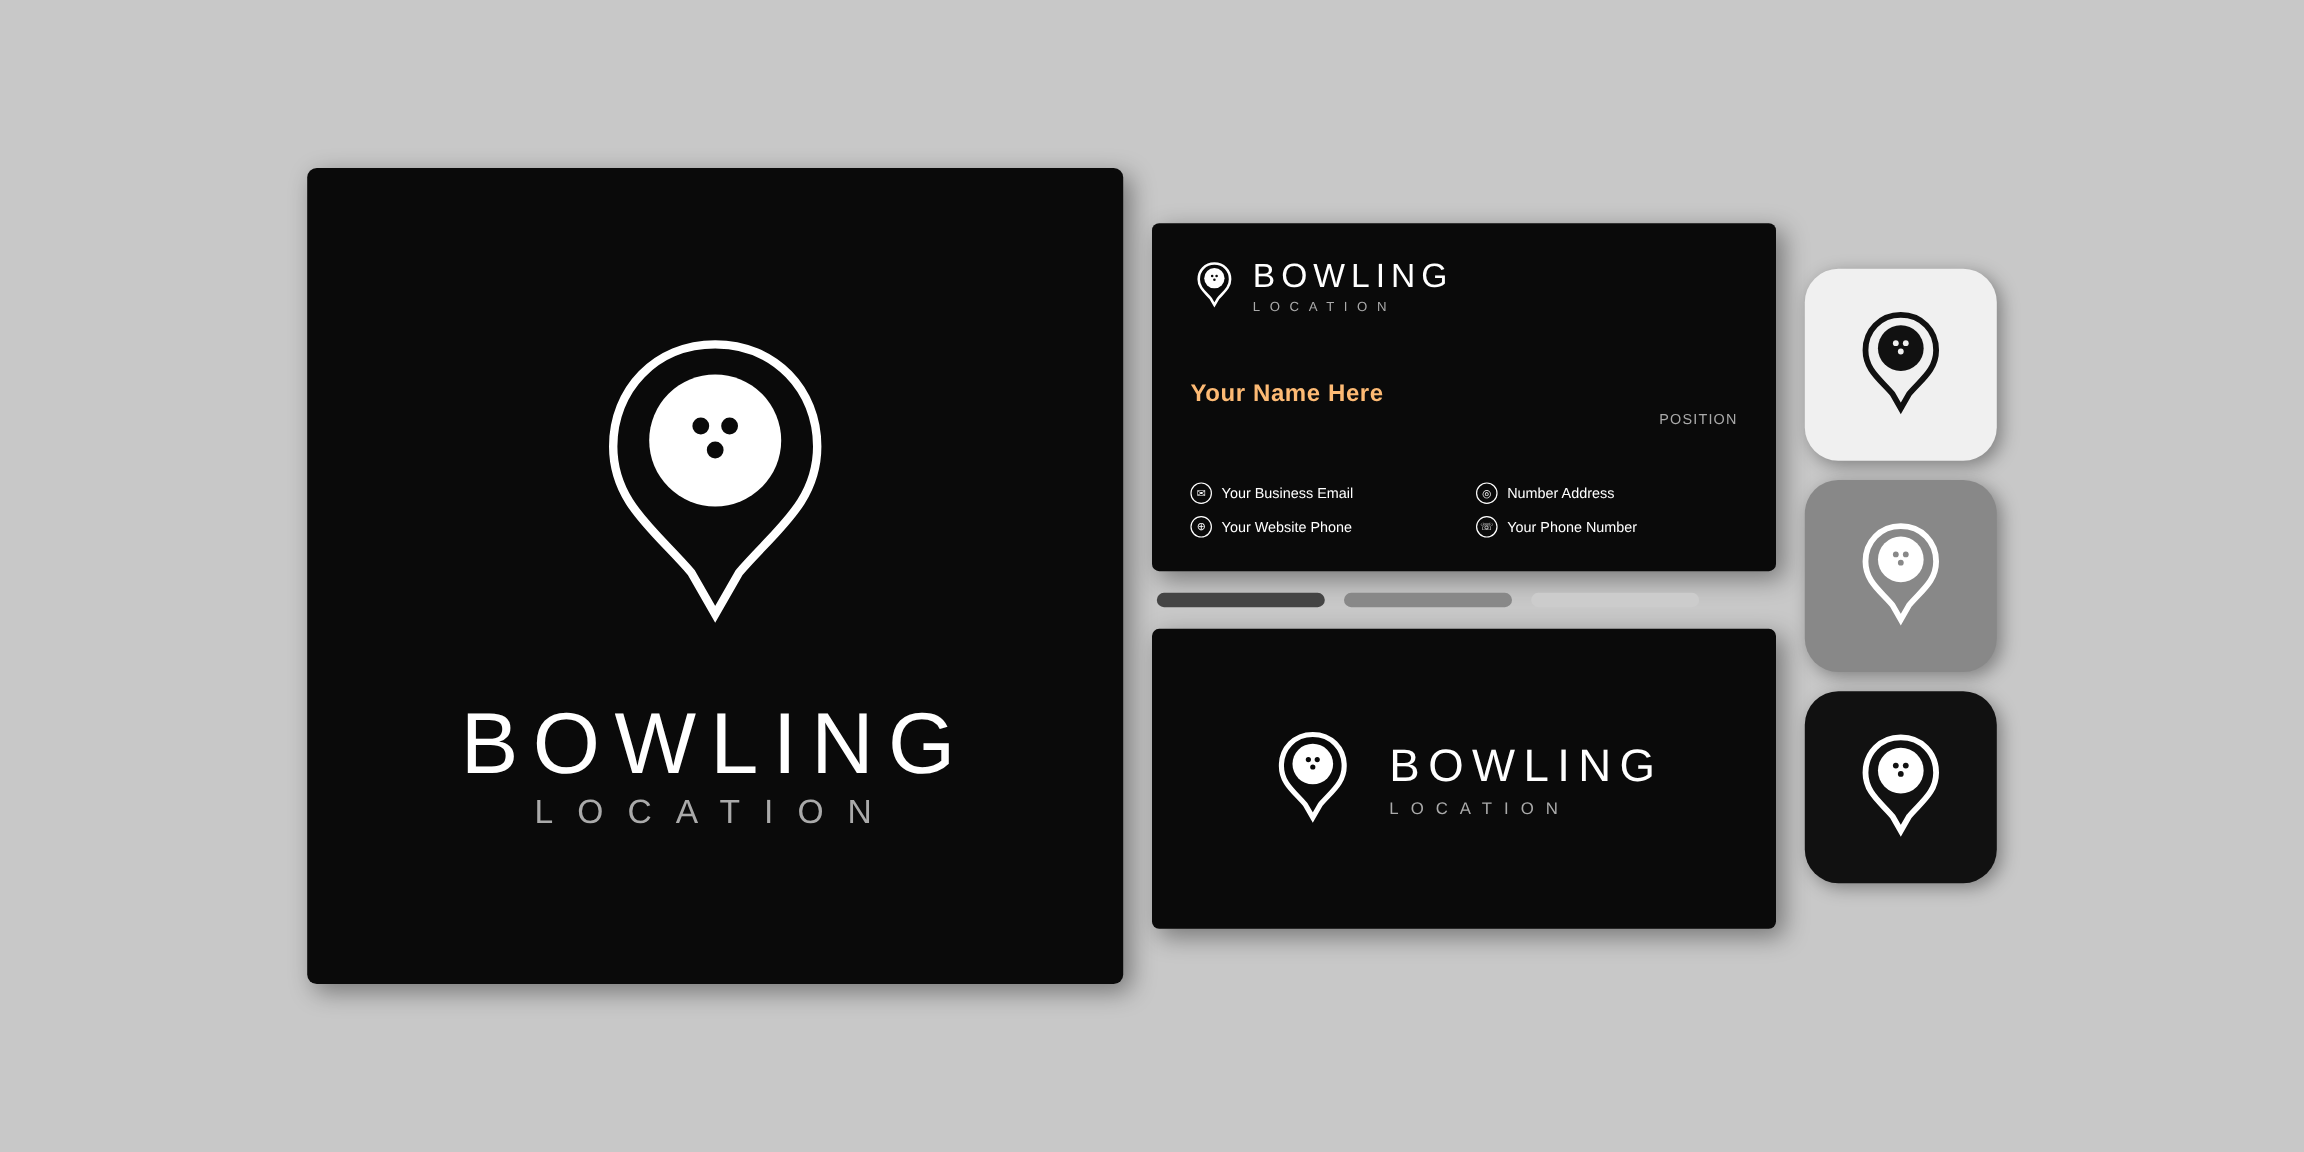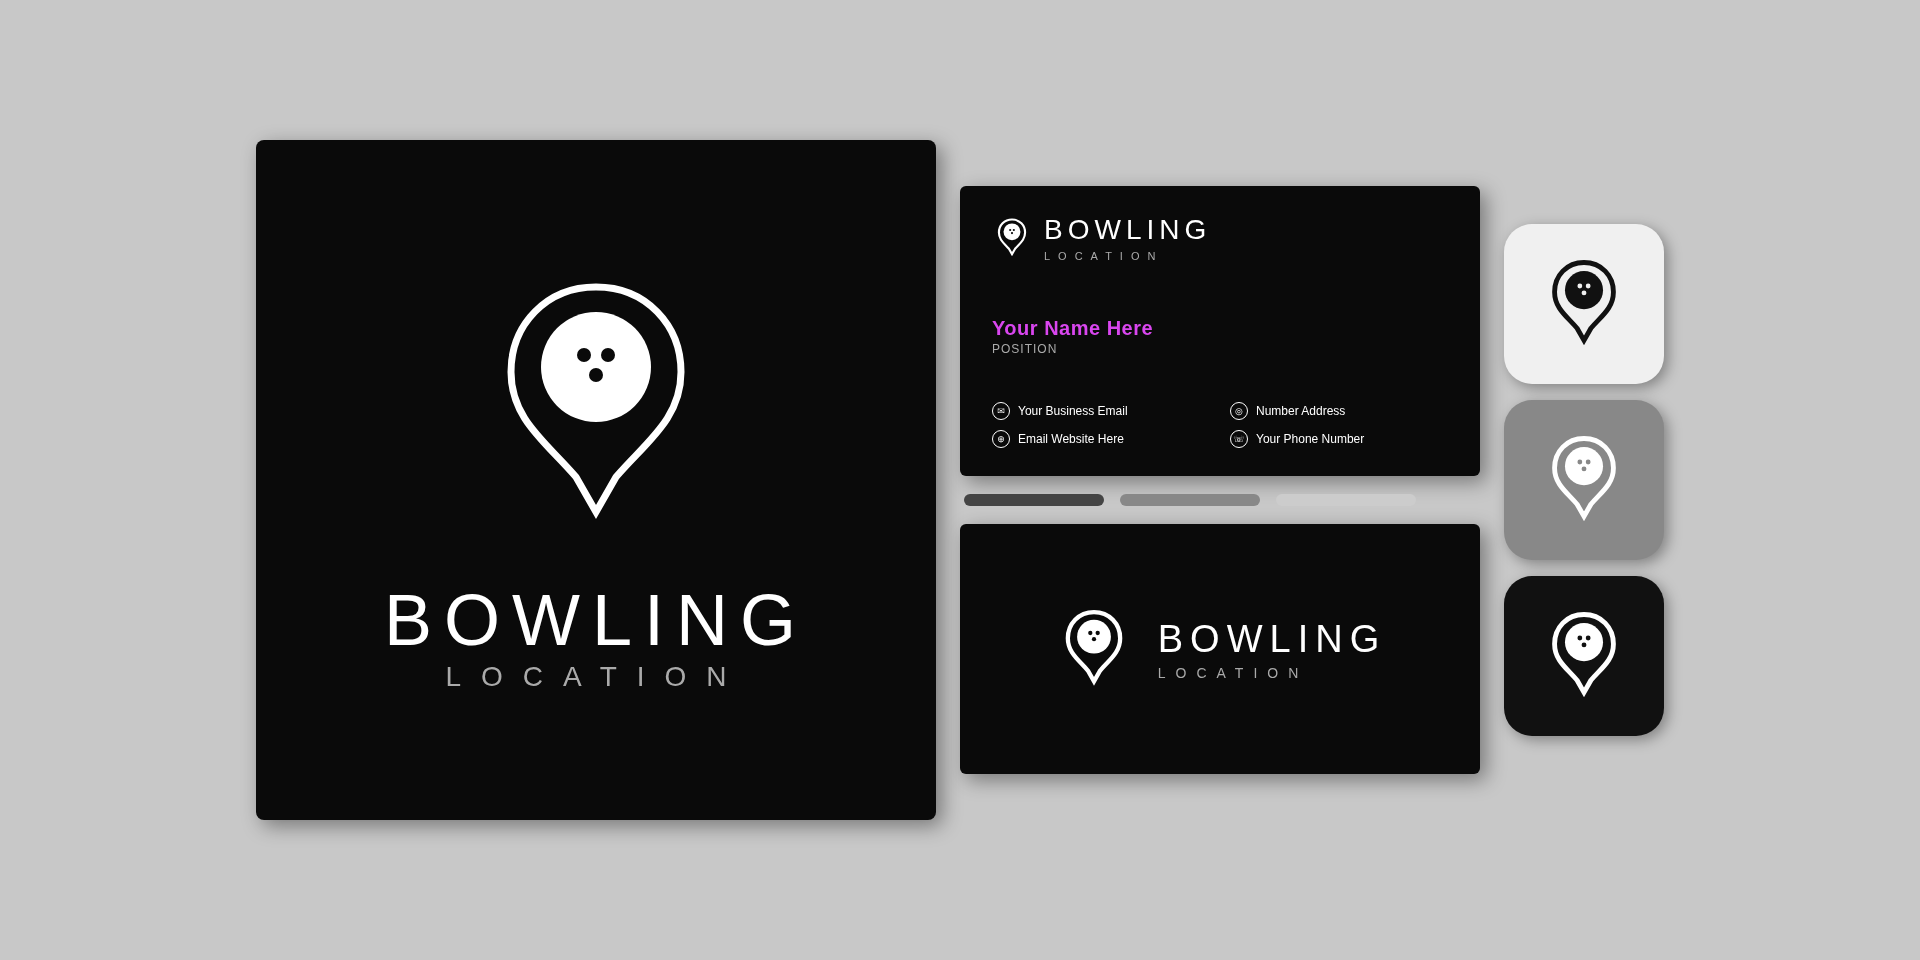--- a/index.html
+++ b/index.html
@@ -65,32 +65,33 @@
       display: flex;
       align-items: center;
       gap: 12px;
     }
 
     .card-name-section {
       margin-top: 8px;
     }
 
     .card-name {
-      color: #d946ef;
+      color: #fdba74;
       font-size: 20px;
       font-weight: bold;
       letter-spacing: 0.5px;
     }
 
     .card-position {
       color: #aaaaaa;
       font-size: 12px;
       letter-spacing: 1px;
       text-transform: uppercase;
       margin-top: 2px;
+      text-align: right;
     }
 
     .card-contact-grid {
       display: grid;
       grid-template-columns: 1fr 1fr;
       gap: 10px 20px;
     }
 
     .card-contact-item {
       display: flex;
@@ -274,21 +275,21 @@
         <div class="card-contact-item">
           <div class="contact-icon">✉</div>
           <span>Your Business Email</span>
         </div>
         <div class="card-contact-item">
           <div class="contact-icon">◎</div>
           <span>Number Address</span>
         </div>
         <div class="card-contact-item">
           <div class="contact-icon">⊕</div>
-          <span>Email Website Here</span>
+          <span>Your Website Phone</span>
         </div>
         <div class="card-contact-item">
           <div class="contact-icon">☏</div>
           <span>Your Phone Number</span>
         </div>
       </div>
     </div>
 
     <div class="dividers-strip">
       <div class="divider-bar dark"></div>

